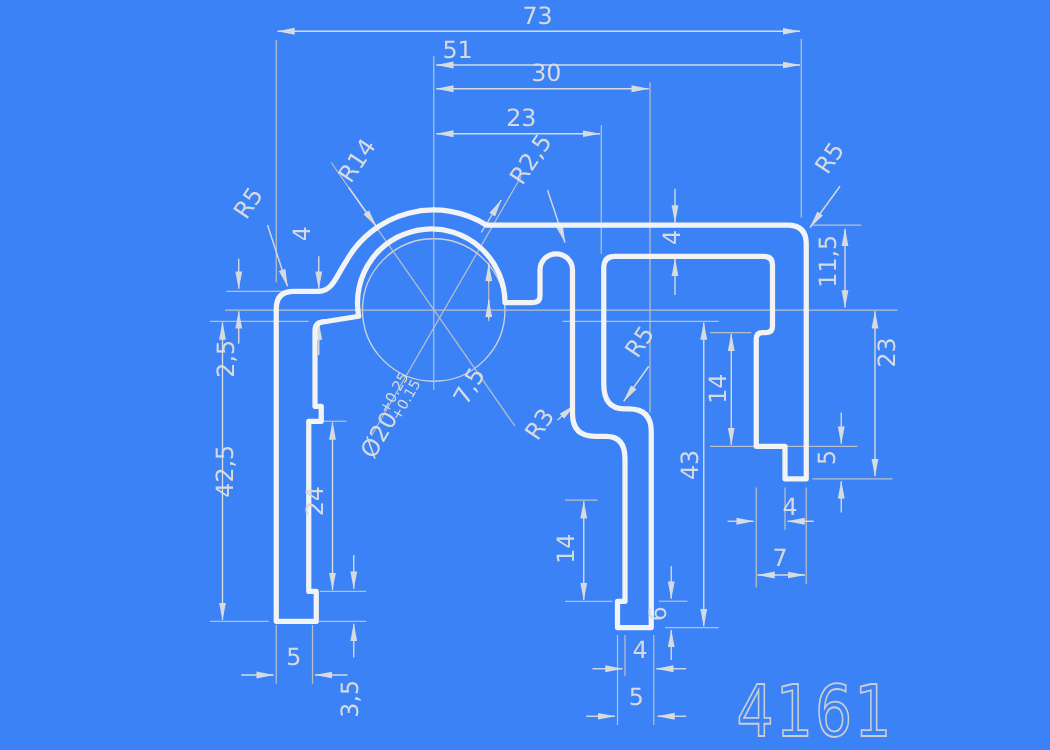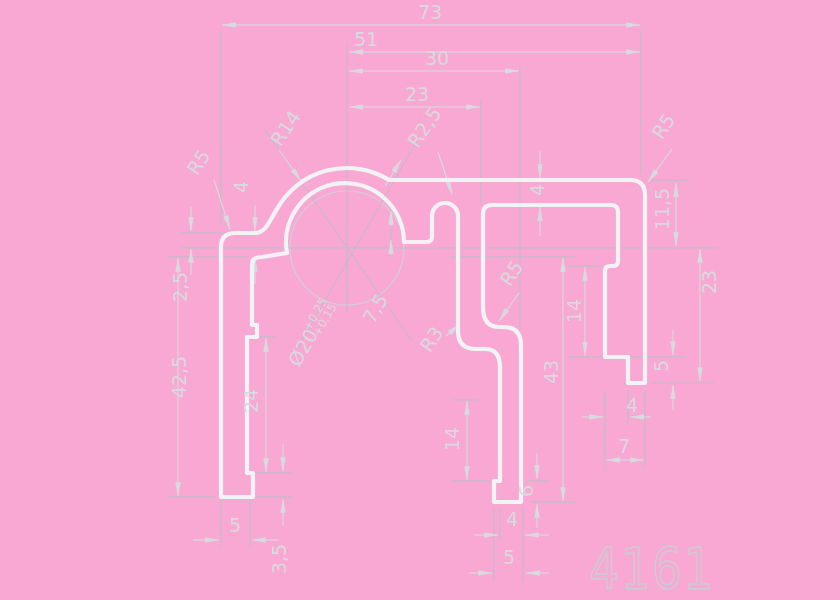--- a/index.html
+++ b/index.html
@@ -1,17 +1,17 @@
 <!DOCTYPE html>
 <html><head>
 <meta charset="utf-8">
 <style>
   html,body{margin:0;padding:0;background:#16181c;}
   .stage{
-    position:relative;width:840px;height:600px;background:#f9a8d4;
+    position:relative;width:840px;height:600px;background:#3b82f6;
     overflow:hidden;font-family:"DejaVu Sans",sans-serif;
   }
   svg{display:block}
   .thick{stroke:#f1f3f5;stroke-width:4.2;fill:none;stroke-linejoin:round;stroke-linecap:round}
   .thin{stroke:#b9bfc6;stroke-width:1;fill:none}
   .dim{stroke:#d7dbdf;stroke-width:1.1;fill:none}
   .ref{stroke:#cdd2d8;stroke-width:1.1;fill:none}
   text{fill:#d7dbdf;font-size:19px;}
   .small{font-size:11.5px;}
   .partnum{fill:none;stroke:#c9ced4;stroke-width:1.5;font-size:57px;letter-spacing:2px;}

